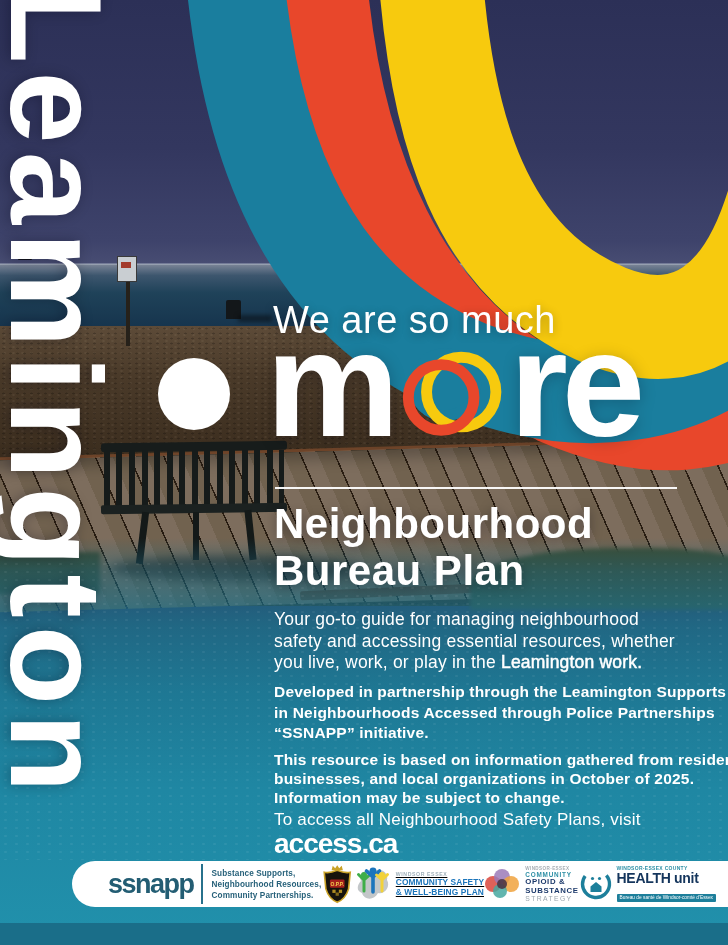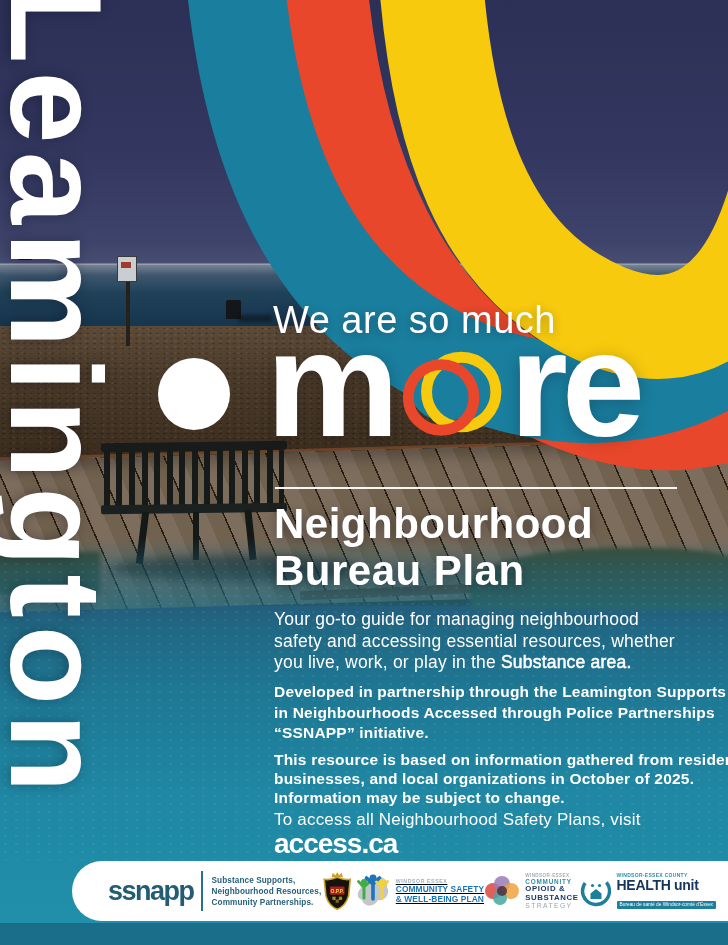--- a/index.html
+++ b/index.html
@@ -81,21 +81,21 @@
   .heading{position:absolute;left:274px;top:500px;font-size:42px;font-weight:bold;line-height:47px;letter-spacing:.5px;
     text-shadow:0 2px 12px rgba(0,0,20,.35);}
   .p-intro{position:absolute;left:274px;top:609px;font-size:17.5px;font-weight:normal;line-height:21.5px;letter-spacing:.2px;}
   .p-dev{position:absolute;left:274px;top:682px;font-size:15.5px;font-weight:bold;line-height:20.5px;letter-spacing:.2px;}
   .p-res{position:absolute;left:274px;top:750px;font-size:15.5px;font-weight:bold;line-height:19px;letter-spacing:.2px;}
   .xbold{-webkit-text-stroke:.5px #fff;}
   .cta-line{position:absolute;left:274px;top:810px;font-size:17px;font-weight:400;letter-spacing:.2px;}
   .cta-url{position:absolute;left:274px;top:828px;font-size:28px;font-weight:bold;letter-spacing:-1px;cursor:pointer;}
 
   
-  .footer-pill{position:absolute;left:72px;right:0;top:861px;height:60px;z-index:5;background:#fff;
+  .footer-pill{position:absolute;left:72px;right:0;top:861px;height:46px;z-index:5;background:#fff;
     border-radius:32px 0 0 32px;display:flex;align-items:center;justify-content:space-between;
     padding:0 12px 0 36px;box-sizing:border-box;overflow:hidden;}
   .bottom-bar{position:absolute;left:0;bottom:0;width:728px;height:22px;background:#1a6e89;z-index:5;}
 
   .lockup{display:flex;align-items:center;}
   .wordmark{font-size:27px;font-weight:bold;color:#235d73;letter-spacing:-1.5px;}
   .lockup-divider{width:2px;height:40px;background:#27718c;margin:0 9px 0 7px;}
   .lockup-tagline{font-size:8.2px;font-weight:bold;color:#27617a;line-height:11px;letter-spacing:.1px;}
 
   .logo-item{display:flex;align-items:center;}
@@ -173,21 +173,21 @@
     <div class="divider"></div>
 
     <div class="heading">
       <div class="line">Neighbourhood</div>
       <div class="line">Bureau Plan</div>
     </div>
 
     <div class="p-intro">
       <div class="line">Your go-to guide for managing neighbourhood</div>
       <div class="line">safety and accessing essential resources, whether</div>
-      <div class="line"><span>you live, work, or play in the </span><span class="xbold">Substance area.</span></div>
+      <div class="line"><span>you live, work, or play in the </span><span class="xbold">Leamington work.</span></div>
     </div>
 
     <div class="p-dev">
       <div class="line">Developed in partnership through the Leamington Supports</div>
       <div class="line">in Neighbourhoods Accessed through Police Partnerships</div>
       <div class="line">“SSNAPP” initiative.</div>
     </div>
 
     <div class="p-res">
       <div class="line">This resource is based on information gathered from residents,</div>

